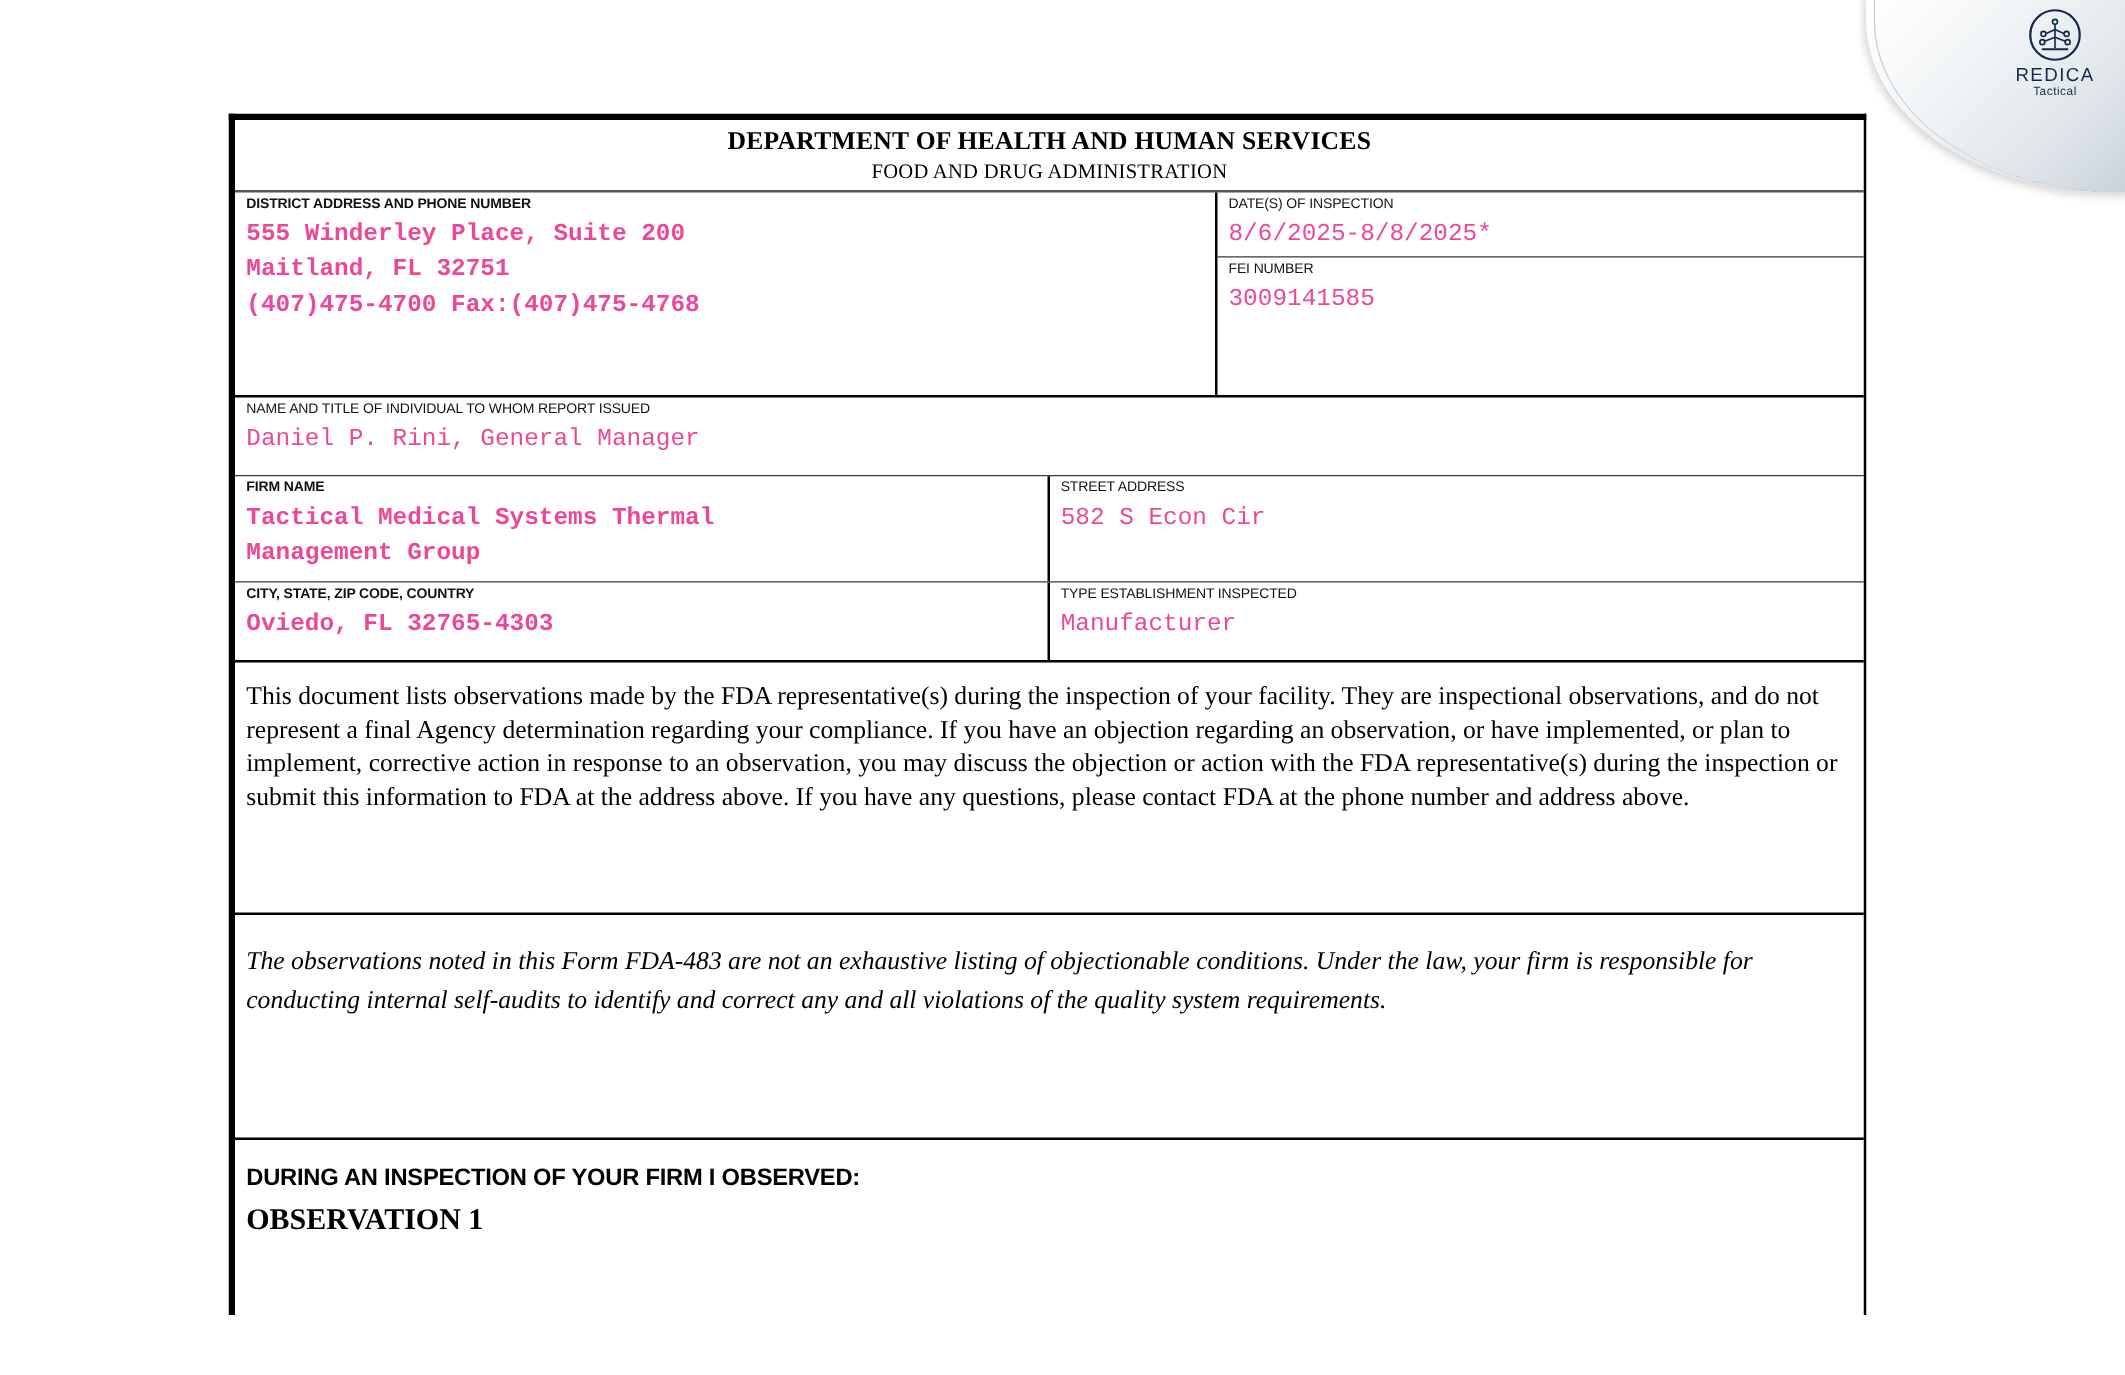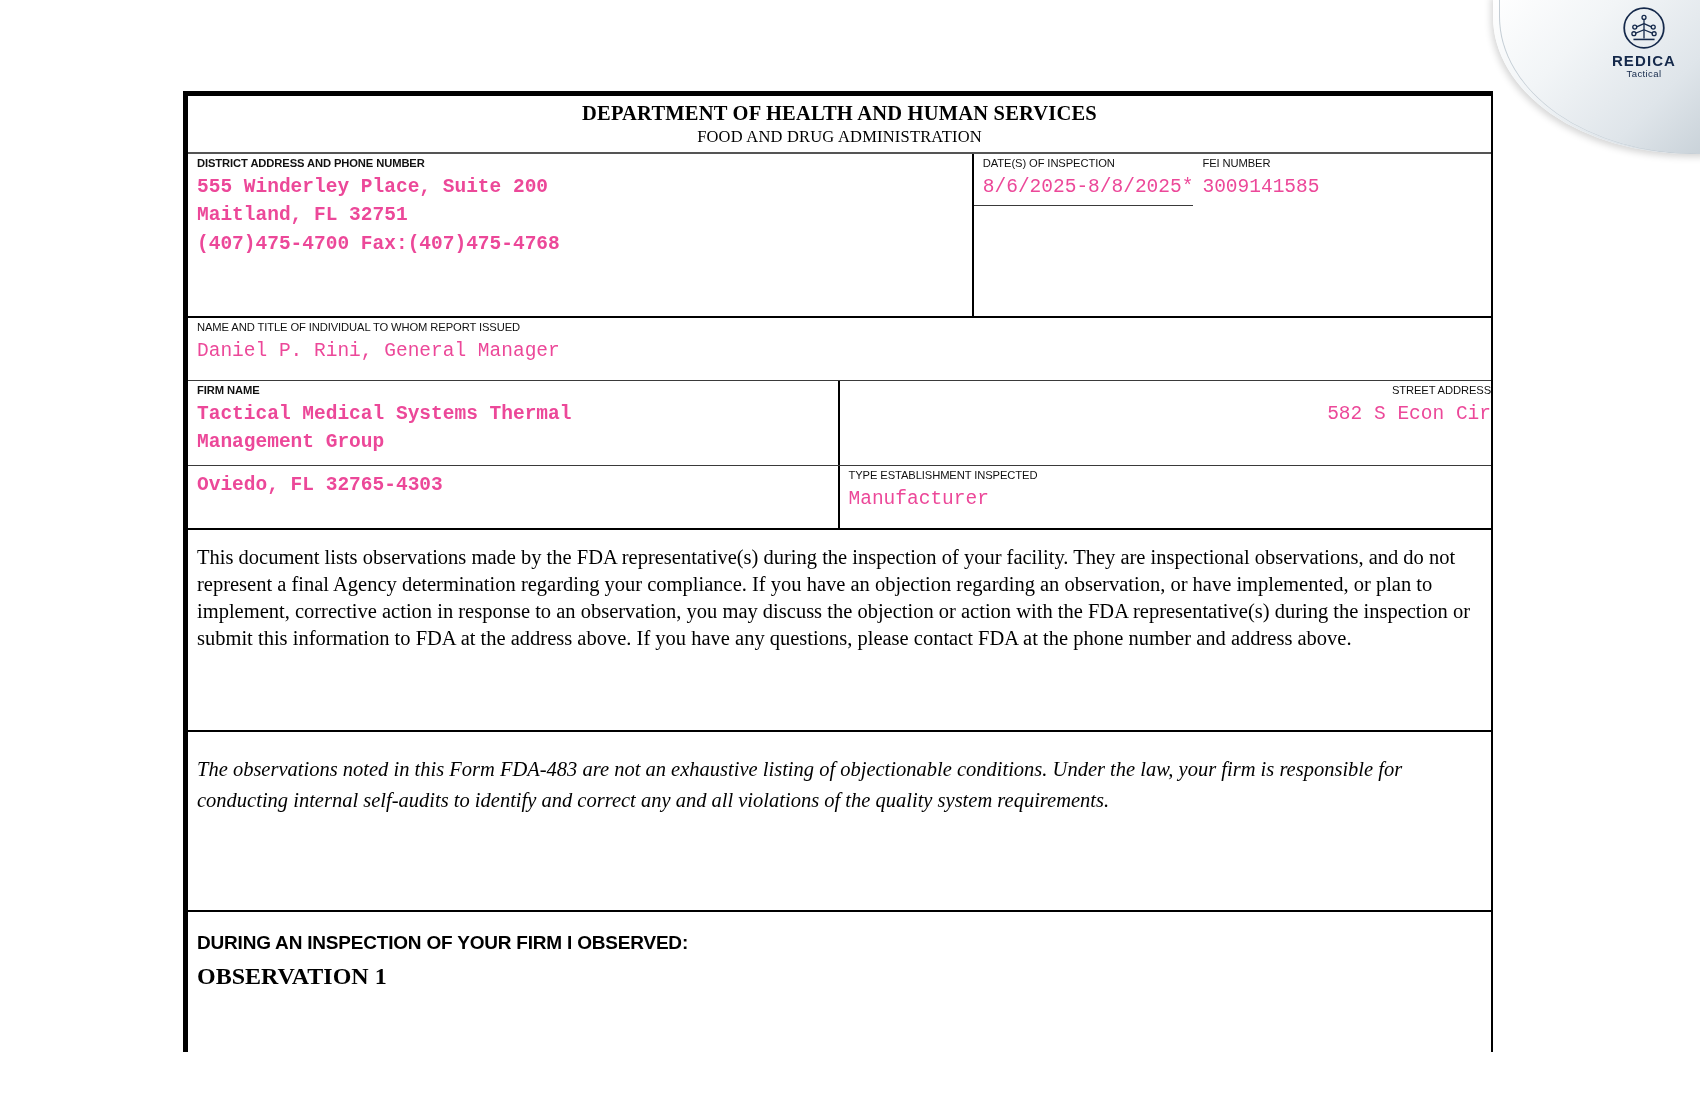--- a/index.html
+++ b/index.html
@@ -62,21 +62,21 @@
   }
   #redica-logo .mark {
     width: 44px;
     height: 44px;
     margin: 0 auto 3px auto;
     display: block;
   }
   #redica-logo .brand {
     font-size: 15px;
     letter-spacing: 1.1px;
-    font-weight: 700;
+    font-weight: 400;
     line-height: 1;
   }
   #redica-logo .sub {
     font-size: 9.5px;
     letter-spacing: 0.4px;
     line-height: 1.3;
   }
 
   
   #form-sheet {
@@ -133,30 +133,30 @@
     white-space: pre-line;
   }
 
   .b-right { border-right: 2px solid #000; font-weight: bold; }
   .b-bottom { border-bottom: 2px solid #000; }
   .b-bottom-thin { border-bottom: 1.5px solid #3a3a3a; }
 
   
   #row-district { }
   #cell-district { width: 790px; min-height: 162px; }
-  #col-dates { width: 520px; display: flex; flex-direction: row; }
+  #col-dates { width: 520px; display: flex; flex-direction: column; }
   #cell-dates { height: 52px; }
   #cell-fei { flex: 1; min-height: 108px; }
 
   
   #cell-name { width: 100%; min-height: 62px; }
 
   
   #cell-firm { width: 655px; min-height: 84px; }
-  #cell-street { width: 655px; min-height: 84px; text-align: right; }
+  #cell-street { width: 655px; min-height: 84px; }
 
   
   #cell-city { width: 655px; min-height: 62px; }
   #cell-type { width: 655px; min-height: 62px; }
 
   
   .body-block {
     padding: 14px 14px 16px 9px;
   }
   .body-text {
@@ -261,20 +261,21 @@
 Management Group</div>
     </div>
     <div class="cell" id="cell-street">
       <div class="cell-label">STREET ADDRESS</div>
       <div class="cell-value">582 S Econ Cir</div>
     </div>
   </div>
 
   <div class="row b-bottom">
     <div class="cell b-right" id="cell-city">
+      <div class="cell-label">CITY, STATE, ZIP CODE, COUNTRY</div>
       <div class="cell-value">Oviedo, FL 32765-4303</div>
     </div>
     <div class="cell" id="cell-type">
       <div class="cell-label">TYPE ESTABLISHMENT INSPECTED</div>
       <div class="cell-value">Manufacturer</div>
     </div>
   </div>
 
   <div class="body-block b-bottom" id="block-notice">
     <div class="body-text">This document lists observations made by the FDA representative(s) during the inspection of your facility. They are inspectional observations, and do not represent a final Agency determination regarding your compliance. If you have an objection regarding an observation, or have implemented, or plan to implement, corrective action in response to an observation, you may discuss the objection or action with the FDA representative(s) during the inspection or submit this information to FDA at the address above. If you have any questions, please contact FDA at the phone number and address above.</div>

